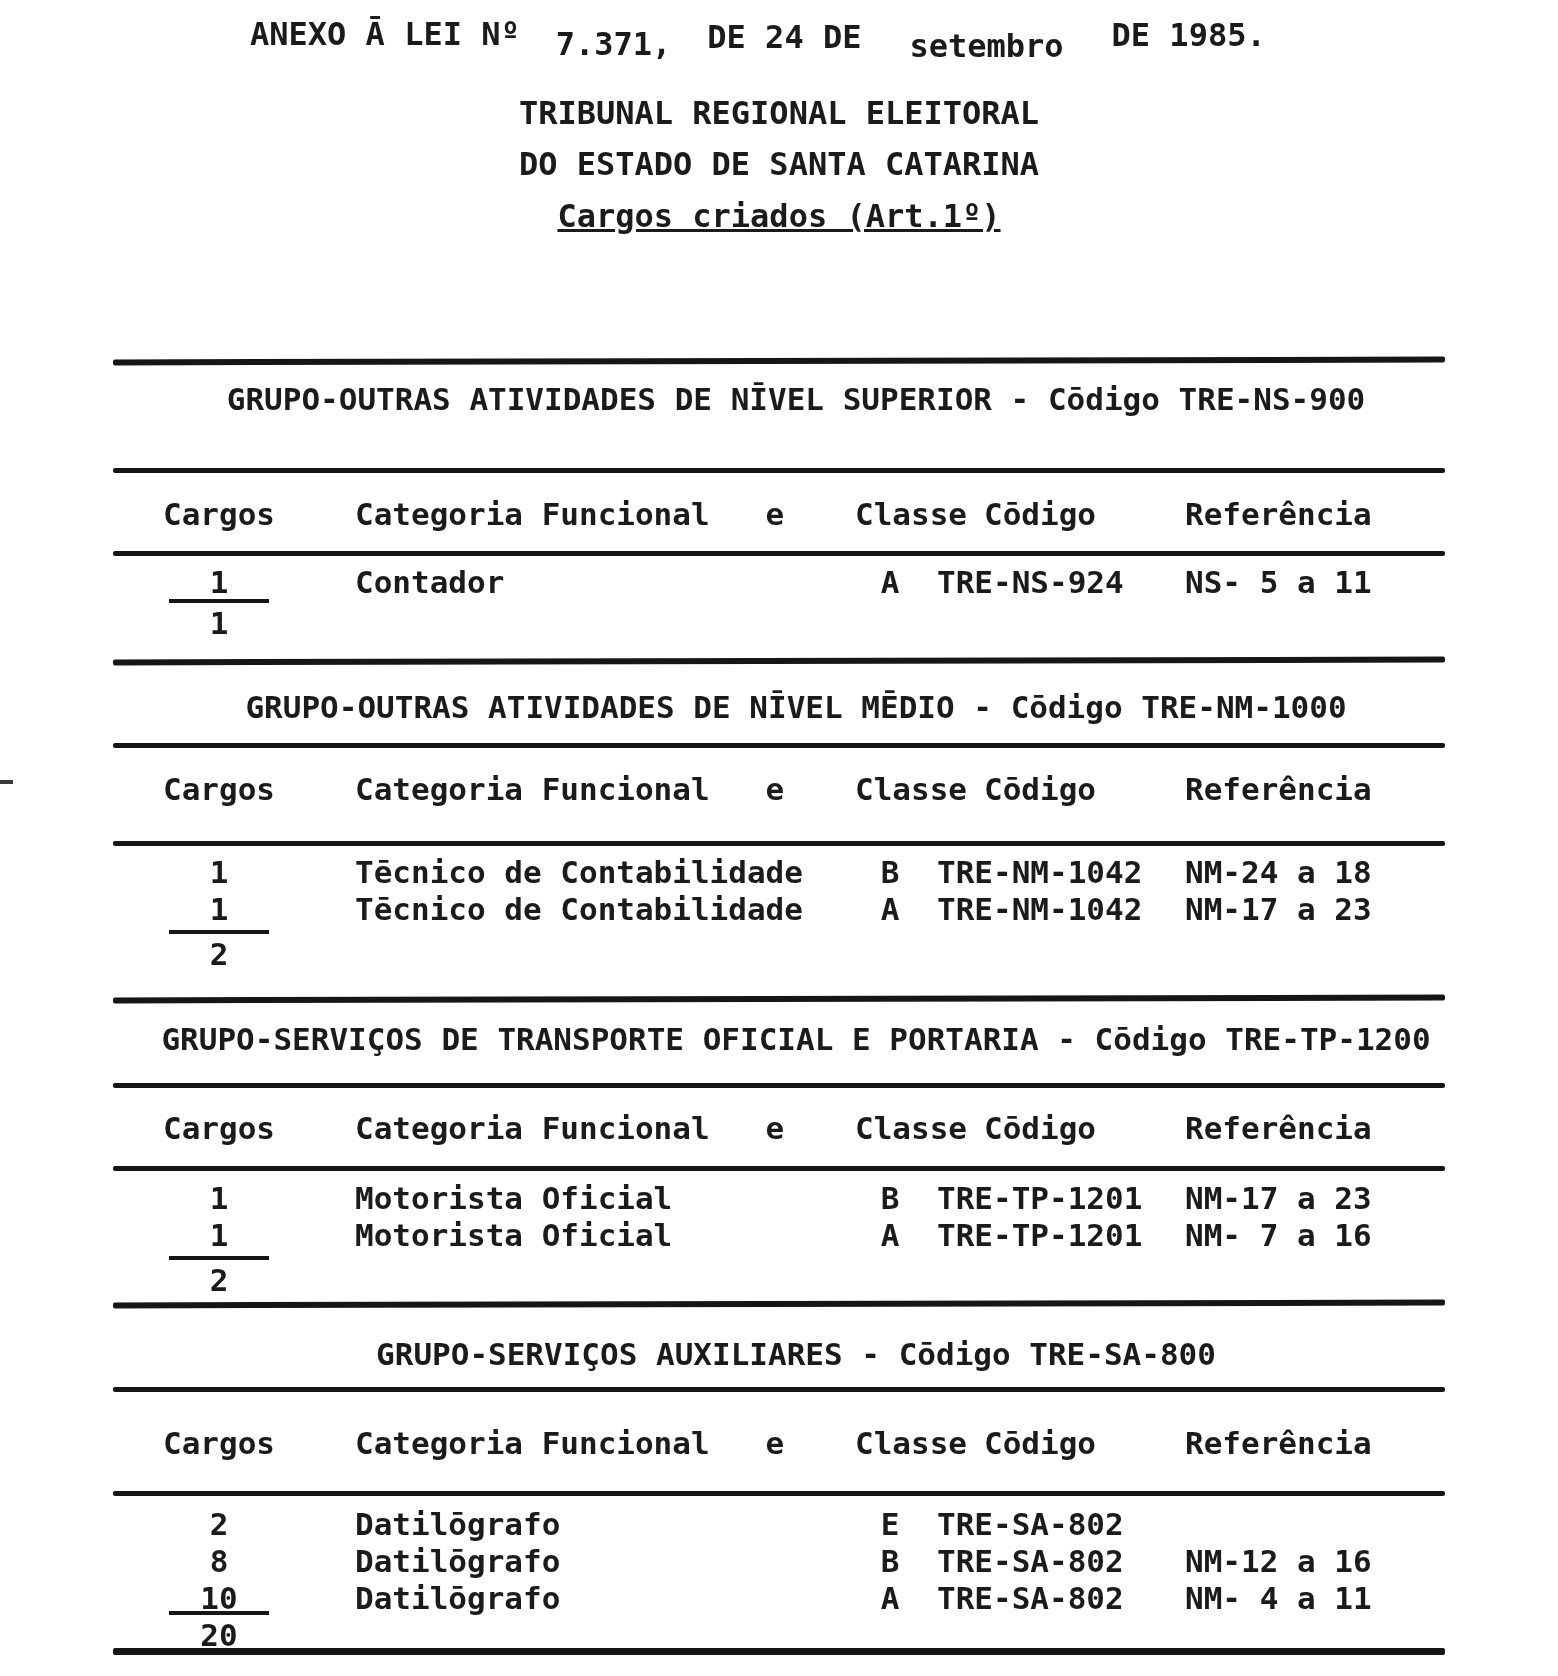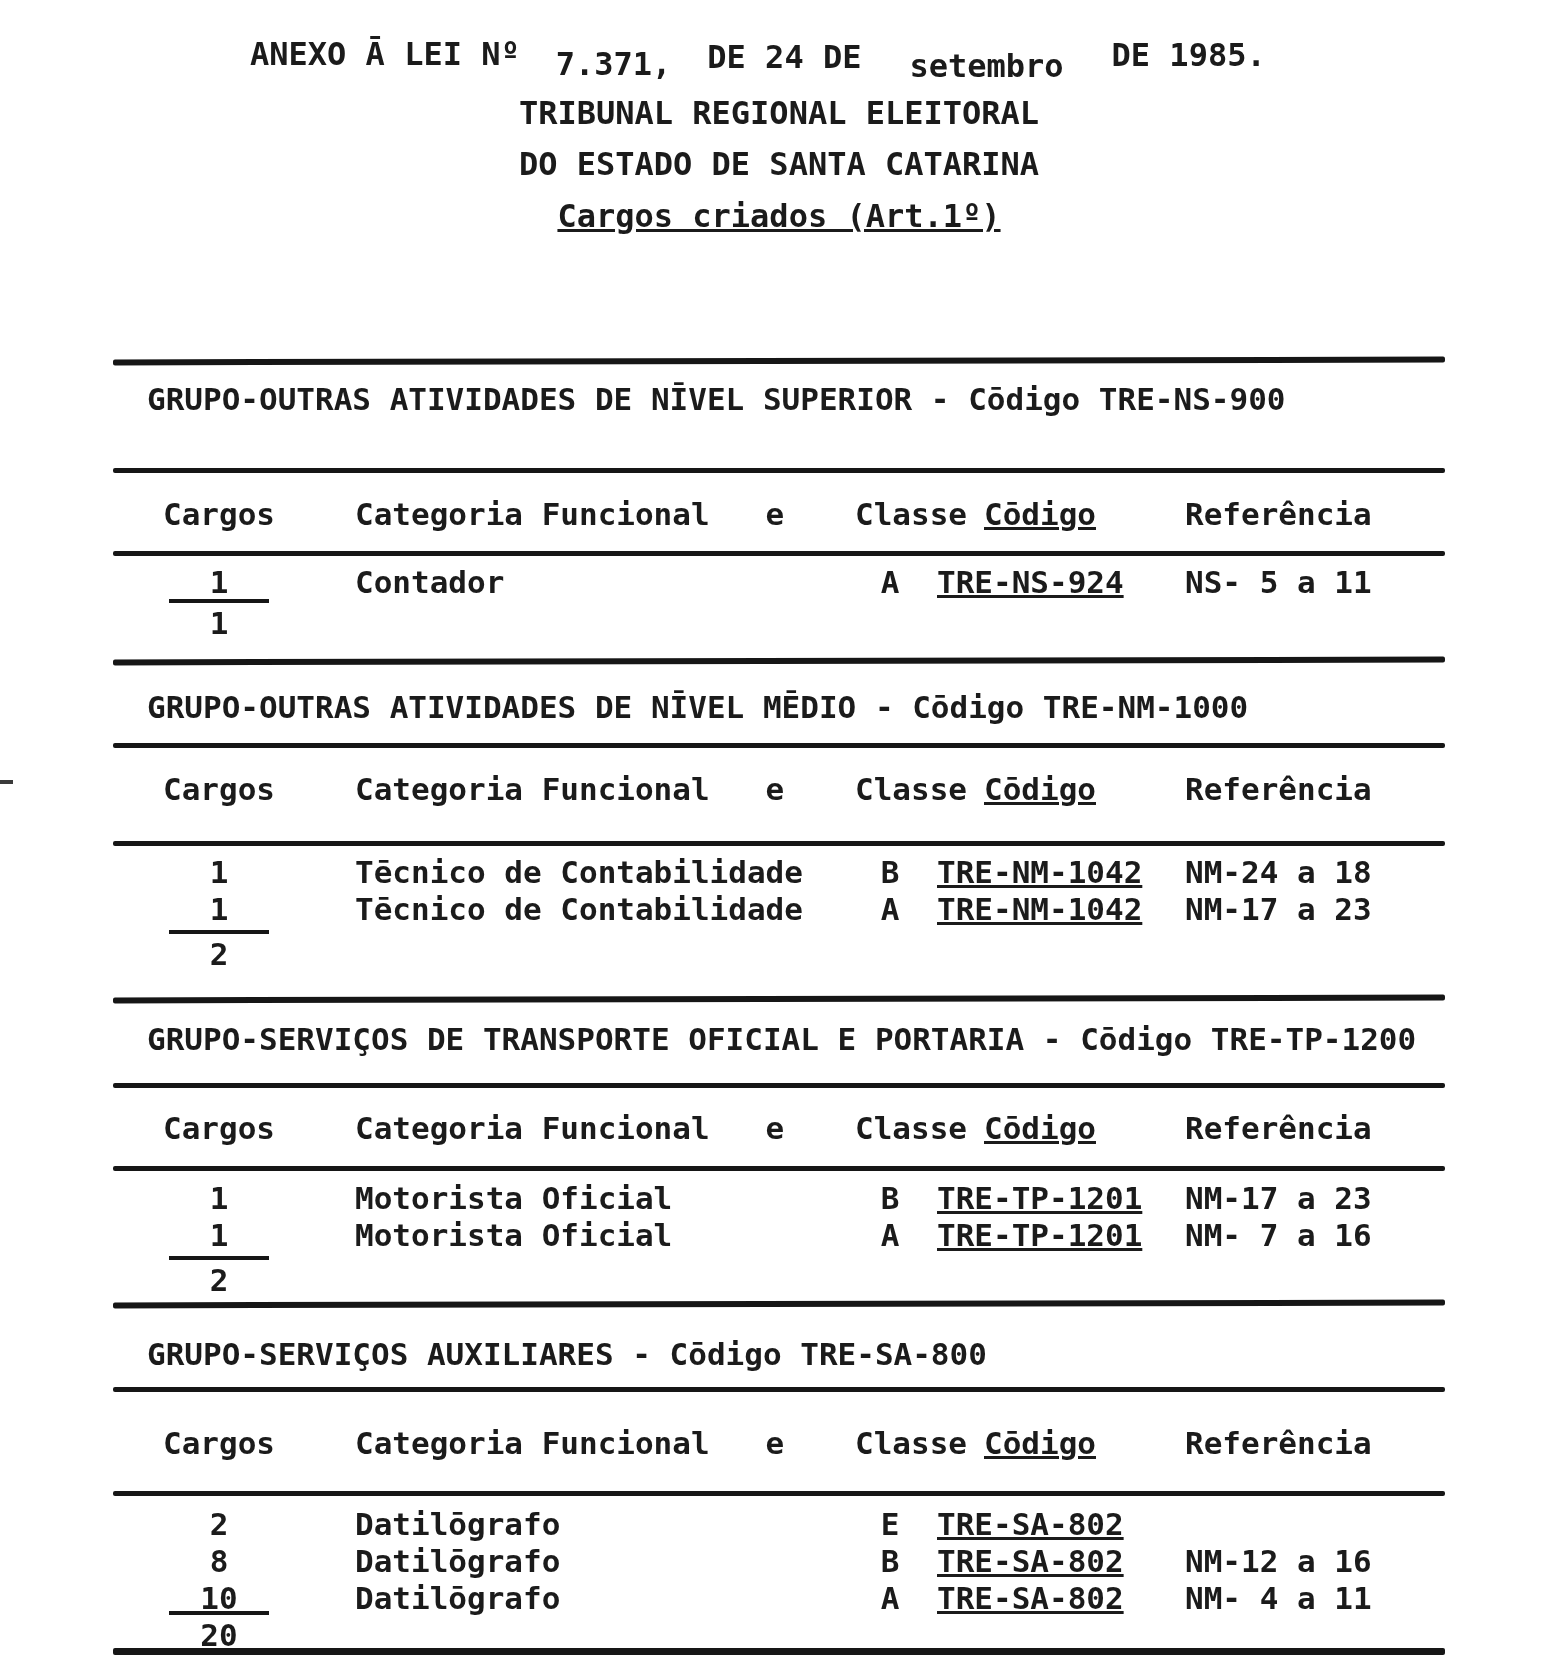--- a/index.html
+++ b/index.html
@@ -10,50 +10,50 @@
     font-weight:700;
     color:#1b1b1b;
     overflow:hidden;
     position:relative;
   }
   .page{position:absolute;inset:0;}
 
   
   .doc-header{position:absolute;top:0;left:0;width:100%;height:340px;font-size:32px;}
   .title-line{position:absolute;top:14px;left:250px;white-space:nowrap;line-height:40px;}
-  .title-line .seg{display:inline-block;position:relative;white-space:pre;margin-top:20px;}
+  .title-line .seg{display:inline-block;position:relative;white-space:pre;}
   .seg0{top:0;}
   .seg1{top:10px;margin-left:36px;}
   .seg2{top:3px;margin-left:36px;}
   .seg3{top:12px;margin-left:48px;}
   .seg4{top:1px;margin-left:48px;}
   .center-line{position:absolute;left:0;width:100%;text-align:center;white-space:pre;line-height:40px;}
   .org1{top:93px;}
   .org2{top:144px;}
   .doc-subtitle{top:196px;text-decoration:underline;}
 
   
   .sec{position:absolute;left:113px;width:1332px;}
   .rule{position:absolute;left:0;right:0;height:5px;background:#161616;border-radius:2px;}
   .tilt{transform:rotate(-0.12deg);}
   .group-title{
     position:absolute;left:0;width:100%;box-sizing:border-box;
-    padding-left:34px;white-space:nowrap;
+    padding-left:34px;text-align:center;white-space:nowrap;
     font-size:31px;line-height:38px;
   }
   .trow{
     position:absolute;left:0;width:100%;
     display:grid;grid-template-columns:212px 530px 70px 230px 290px;
     font-size:31px;line-height:37px;
   }
   .trow span{white-space:pre;overflow:visible;}
   .c1{text-align:center;}
   .c2{padding-left:30px;}
   .c3{text-align:center;}
-  .c4{padding-left:12px;text-decoration:underline;}
+  .c4{padding-left:12px;}
   .thead .c4{padding-left:0;text-align:center;}
   .c5{padding-left:30px;}
   .total{
     display:inline-block;min-width:100px;text-align:center;
     border-top:4px solid #161616;padding-top:2px;
   }
 
   #s1{top:358px;height:302px;}
   #s1 .rule-top{top:0;height:6px;}
   #s1 .group-title{top:22px;}

